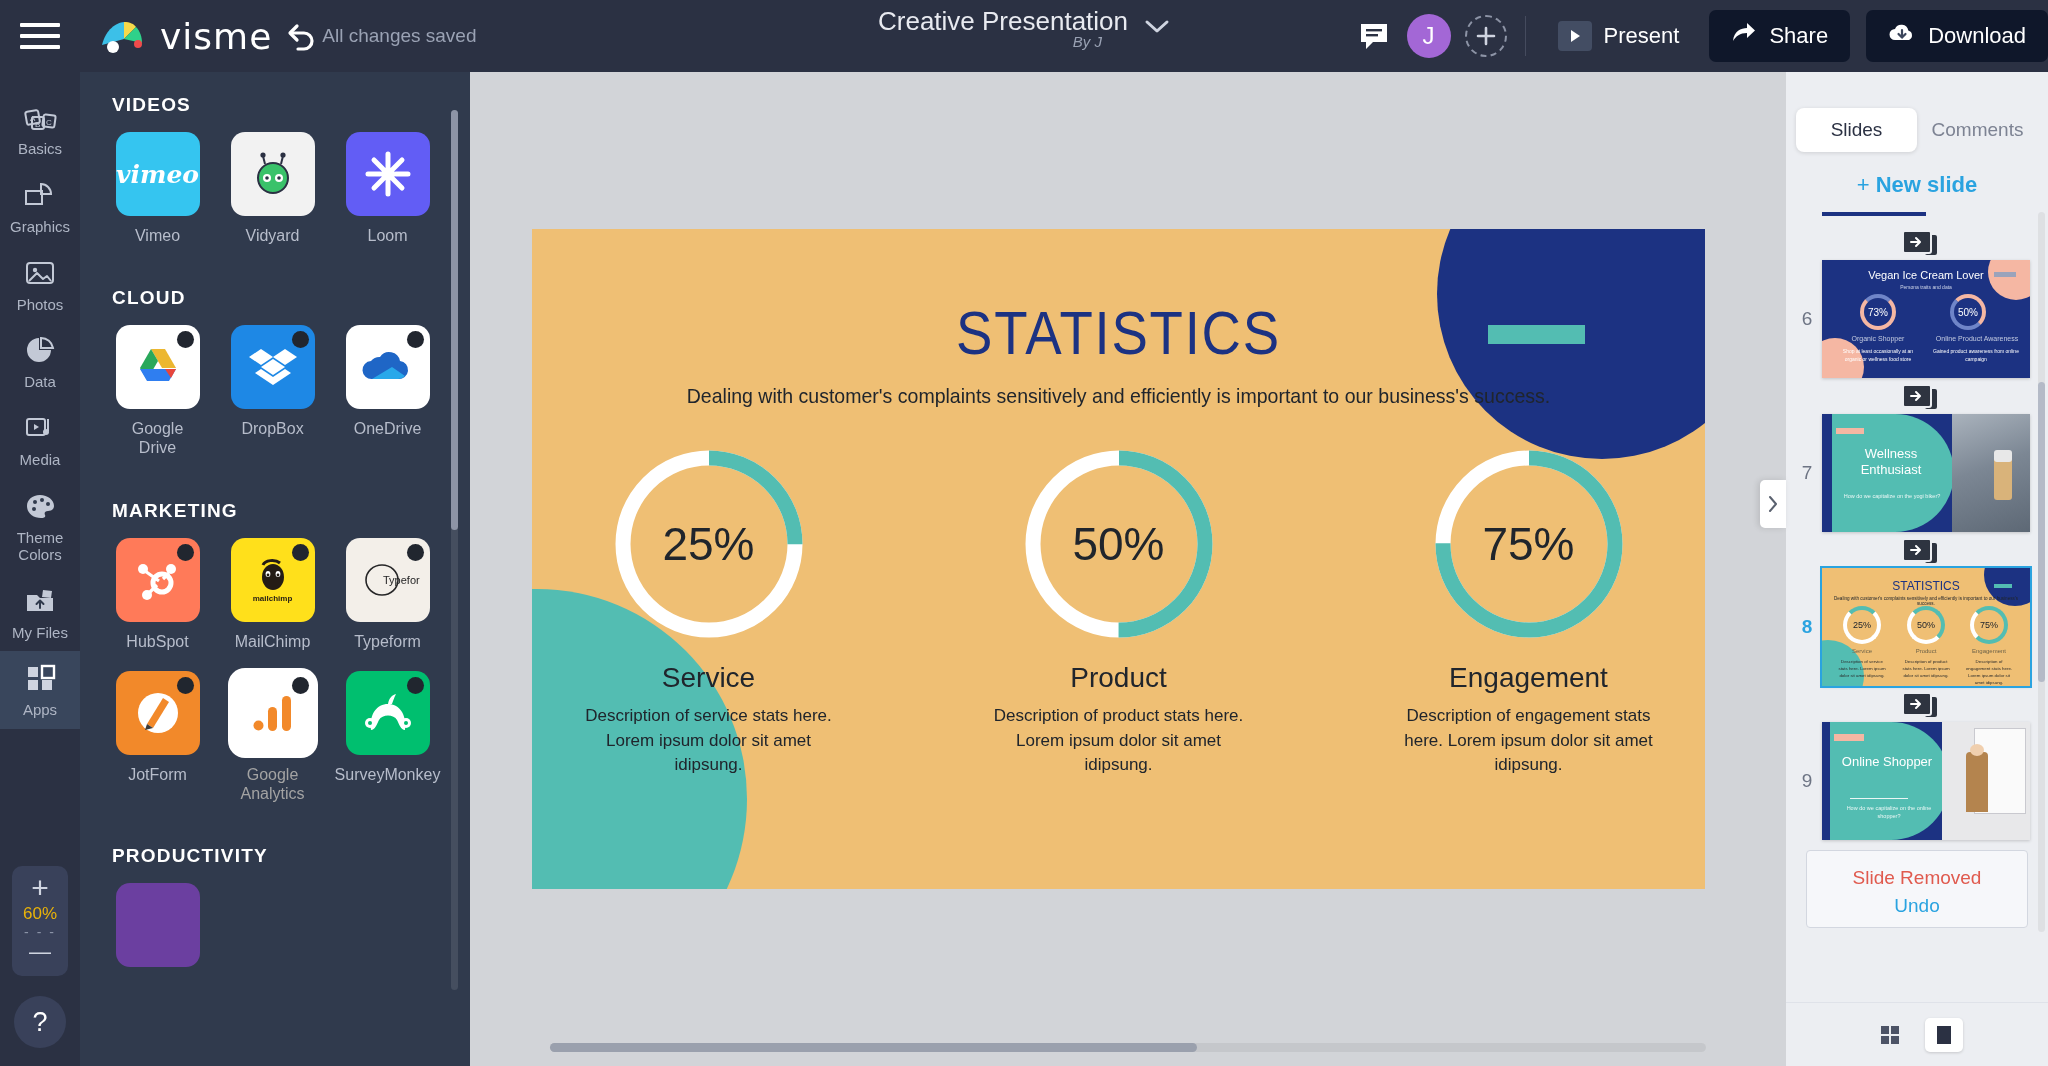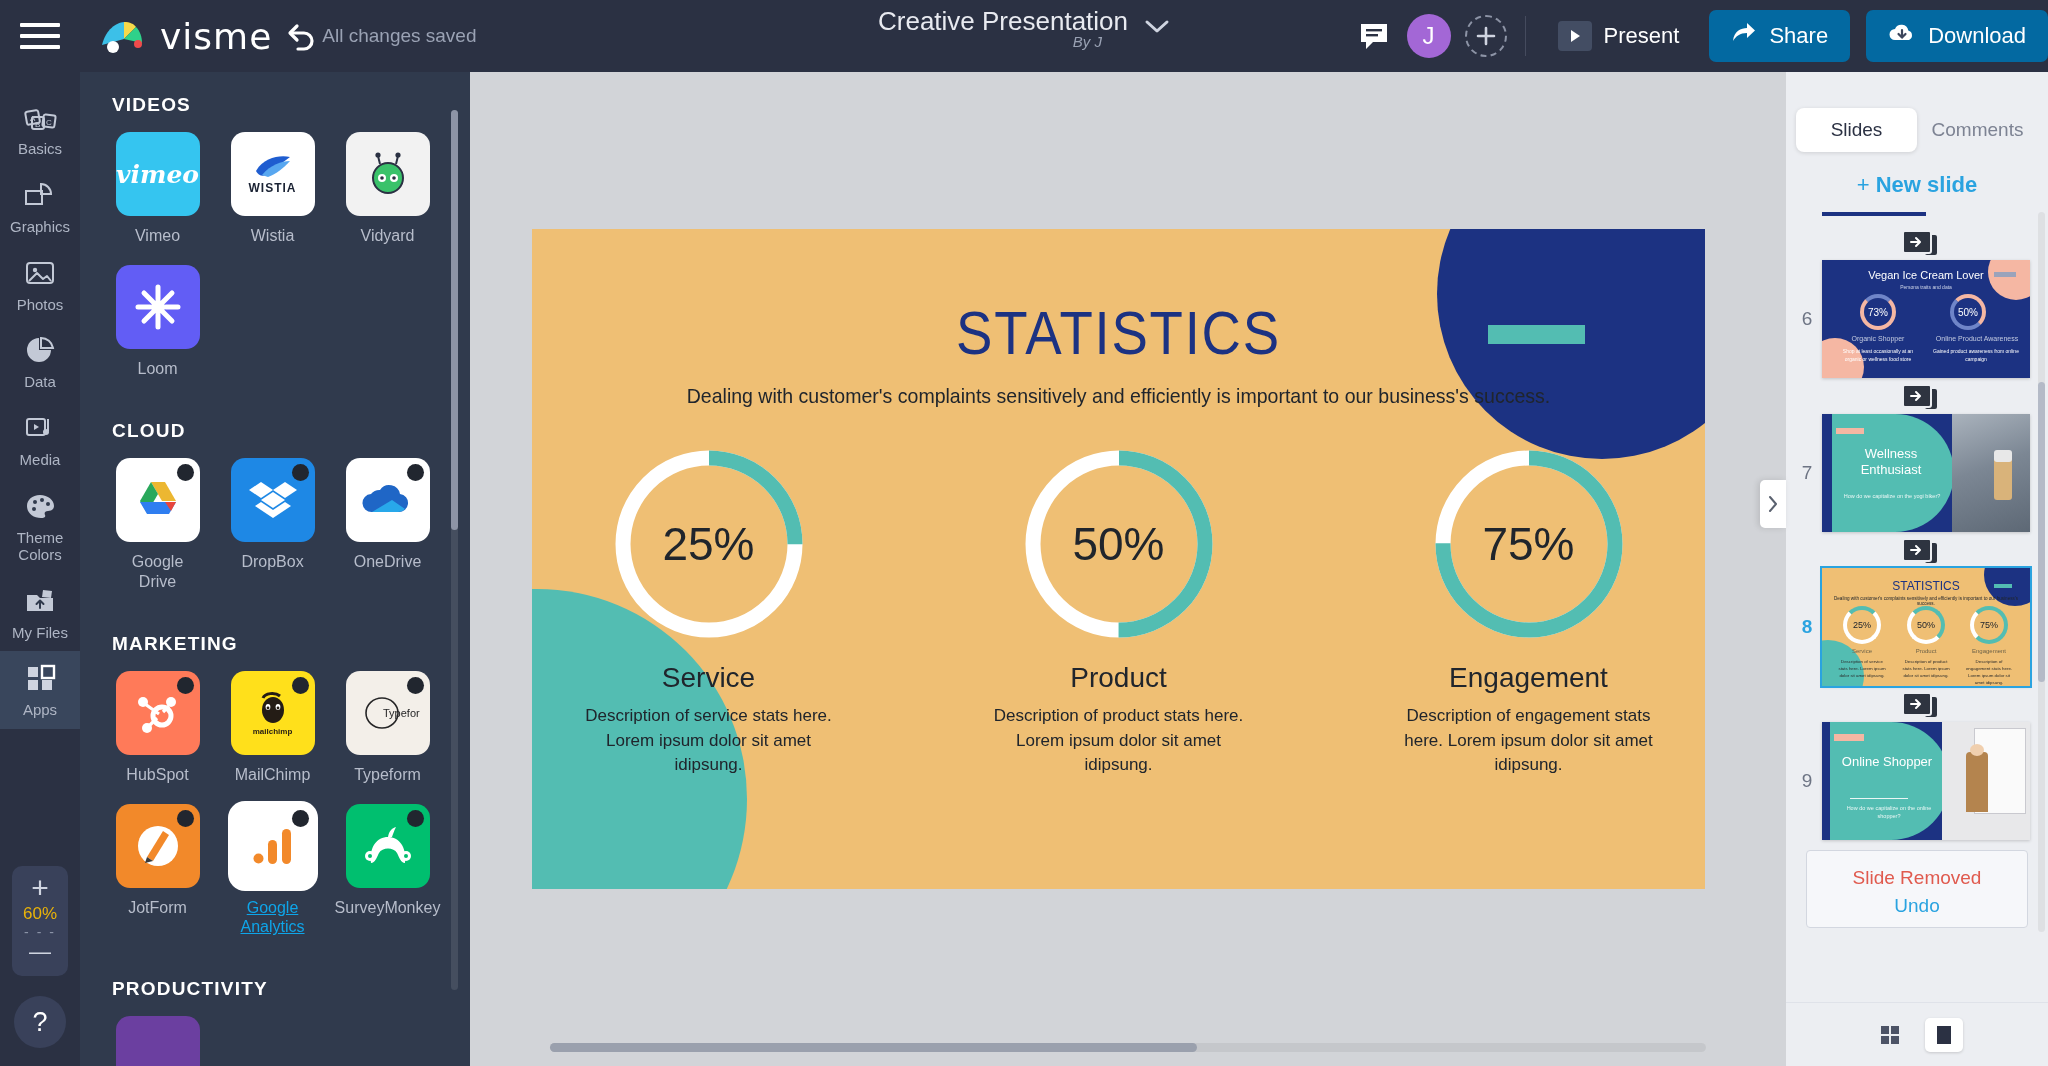--- a/index.html
+++ b/index.html
@@ -60,21 +60,21 @@
   .present-btn {
     display: flex; align-items: center; gap: 12px; padding: 10px 14px;
     color: #fff; font-size: 22px; cursor: pointer; border-radius: 5px;
   }
   .play-box {
     width: 34px; height: 30px; background: #434d63; border-radius: 4px;
     display: flex; align-items: center; justify-content: center;
   }
   .pill-btn {
     display: flex; align-items: center; gap: 12px;
-    background: #0369a1; border-radius: 7px; padding: 12px 22px;
+    background: #0f172a; border-radius: 7px; padding: 12px 22px;
     color: #fff; font-size: 22px; margin-left: 16px; cursor: pointer;
   }
 
   
   .rail {
     position: absolute; left: 0; top: 72px; width: 80px; height: 994px;
     background: #2b3143; display: flex; flex-direction: column; align-items: center;
     padding-top: 18px; z-index: 30;
   }
   .rail-item {
@@ -110,21 +110,21 @@
   }
   .group-title:first-child { margin-top: 0; }
   .app-grid { display: flex; flex-wrap: wrap; gap: 0 24px; }
   .app-cell { width: 91px; margin-bottom: 20px; display: flex; flex-direction: column; align-items: center; cursor: pointer; }
   .app-tile {
     width: 84px; height: 84px; border-radius: 14px; position: relative;
     display: flex; align-items: center; justify-content: center; overflow: hidden;
   }
   .app-cell.selected .app-tile { box-shadow: 0 0 0 3px #fff; }
   .app-name { color: #b7bdcb; font-size: 16px; text-align: center; margin-top: 10px; line-height: 1.2; }
-  .app-cell.selected .app-name { color: #0ea5e9; text-decoration: underline; }
+  .app-cell.selected .app-name { color: #a3a3a3; }
   .lock-dot {
     position: absolute; top: 6px; right: 6px; width: 17px; height: 17px;
     border-radius: 50%; background: #21262f;
   }
   .scrollbar-v {
     position: absolute; right: 12px; top: 38px; width: 7px; height: 880px;
     background: rgba(255,255,255,0.10); border-radius: 4px;
   }
   .scrollbar-v i {
     display: block; width: 7px; height: 420px; background: #8d94a6; border-radius: 4px;
@@ -454,30 +454,20 @@
   <div class="apps-panel">
     <div class="panel-inner">
 
       <div class="group-title">VIDEOS</div>
       <div class="app-grid">
         <div class="app-cell">
           <div class="app-tile" style="background:#35c5f0">
             <span style="color:#fff;font-size:25px;font-style:italic;font-weight:bold;font-family:'DejaVu Serif',serif">vimeo</span>
           </div>
           <div class="app-name">Vimeo</div>
-        </div>
-        <div class="app-cell">
-          <div class="app-tile" style="background:#fff;flex-direction:column;gap:2px">
-            <svg width="42" height="26" viewBox="0 0 42 26">
-                <path d="M4 18 C12 4 28 2 38 4 C30 10 22 16 14 22 C10 24 6 22 4 18 Z" fill="#1f5dd0"></path>
-                <path d="M10 22 C18 12 30 8 38 8 C32 15 24 21 16 24 Z" fill="#58a7f0"></path>
-              </svg>
-            <span style="color:#1a2233;font-size:12px;letter-spacing:1px;font-weight:bold">WISTIA</span>
-          </div>
-          <div class="app-name">Wistia</div>
         </div>
         <div class="app-cell">
           <div class="app-tile" style="background:#f2f2f2">
             <svg width="52" height="52" viewBox="0 0 52 52">
               <circle cx="26" cy="30" r="15" fill="#3ac26a" stroke="#2b3143" stroke-width="2"></circle>
               <circle cx="20" cy="30" r="4" fill="#fff"></circle>
                 <circle cx="32" cy="30" r="4" fill="#fff"></circle>
               <circle cx="20" cy="30" r="1.8" fill="#2b3143"></circle>
                 <circle cx="32" cy="30" r="1.8" fill="#2b3143"></circle>
               <path d="M18 16 L16 8 M34 16 L36 8" stroke="#2b3143" stroke-width="2"></path>

